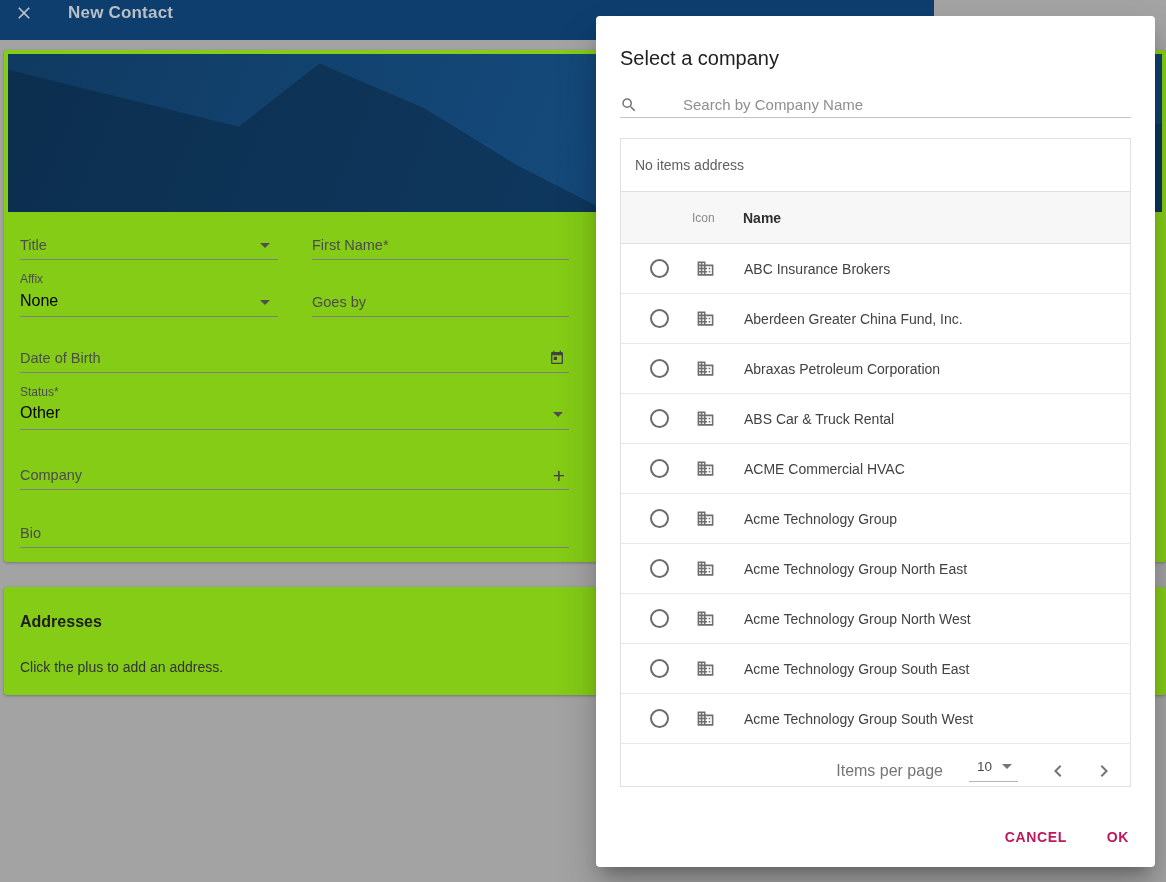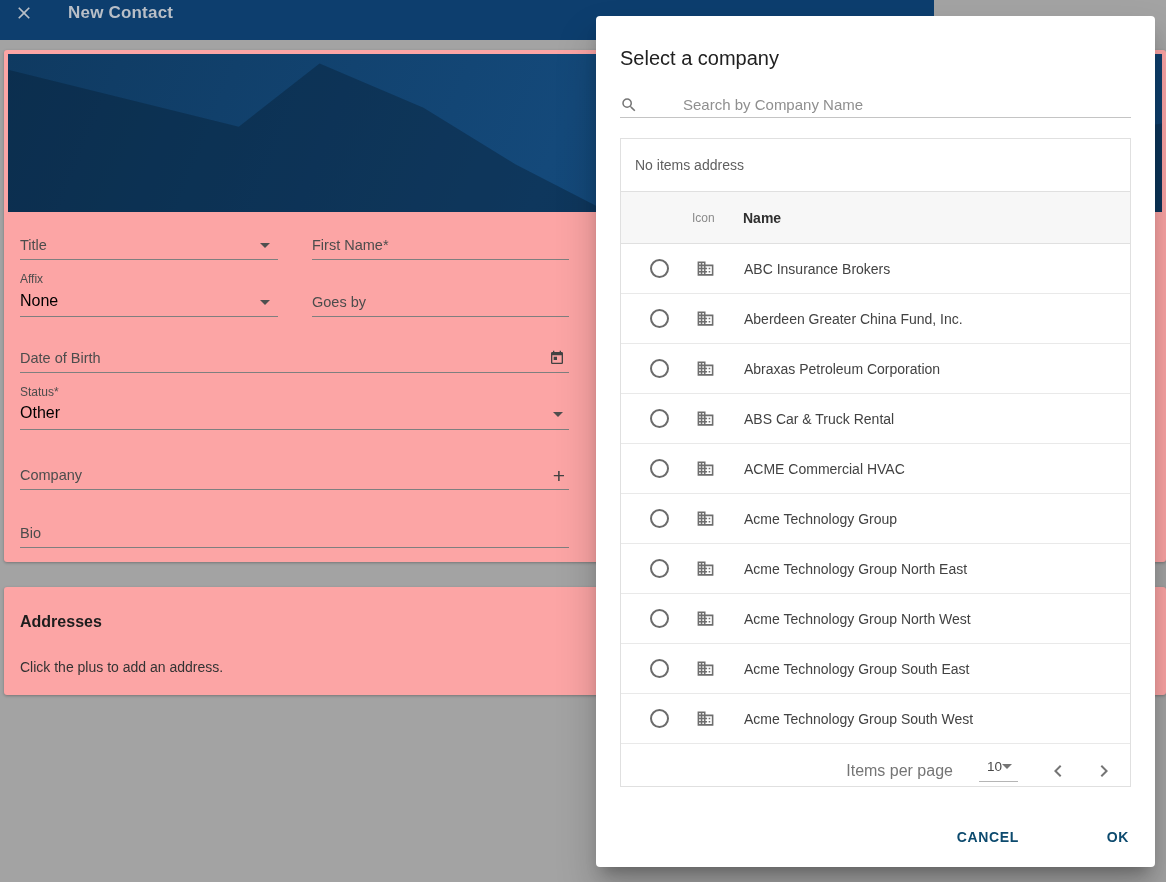--- a/index.html
+++ b/index.html
@@ -6,21 +6,21 @@
   body{width:1166px;height:882px;overflow:hidden;background:#a3a3a3;
        font-family:"Liberation Sans", sans-serif;position:relative;}
   .abs{position:absolute;box-sizing:border-box;}
 
   
   .toolbar{left:0;top:0;width:934px;height:40px;background:#0d3e6e;
            display:flex;align-items:center;padding:0 0 14px 14px;}
   .toolbar .close{width:20px;height:20px;color:#b9bfc7;cursor:pointer;flex:0 0 auto;}
   .toolbar .title{margin-left:34px;font-size:17px;font-weight:700;color:#b9bfc7;letter-spacing:.2px;}
 
-  .card{background:#fca5a5;border-radius:3px;box-shadow:0 1px 3px rgba(0,0,0,.28);}
+  .card{background:#84cc16;border-radius:3px;box-shadow:0 1px 3px rgba(0,0,0,.28);}
   .card-main{left:4px;top:50px;width:1162px;height:512px;}
   .hero{position:absolute;left:4px;top:4px;right:4px;height:158px;overflow:hidden;
         background:linear-gradient(112deg,#0f3a61 0%,#14497a 48%,#0e3f6d 100%);}
   .hero:before{content:"";position:absolute;inset:0;background:rgba(8,30,52,.42);
         clip-path:polygon(0 100%,0 10%,10% 28%,20% 46%,27% 6%,36% 34%,44% 70%,52% 100%);}
   .hero:after{content:"";position:absolute;inset:0;background:rgba(10,36,60,.38);
         clip-path:polygon(58% 100%,68% 58%,76% 72%,85% 32%,93% 52%,100% 44%,100% 100%);}
 
   .field{border-bottom:1px solid #7f7f7f;display:flex;align-items:flex-end;padding-bottom:6px;}
   .field .lab{font-size:14.5px;color:#4c4c4c;}
@@ -54,30 +54,30 @@
   .col-name{left:122px;font-size:14px;font-weight:600;color:#2f2f2f;}
 
   .row{height:49px;display:flex;align-items:center;border-bottom:1px solid #e9e9e9;cursor:pointer;}
   .radio{margin-left:29px;width:19px;height:19px;border:2px solid #6b6b6b;border-radius:50%;
          box-sizing:border-box;flex:0 0 auto;}
   .bicon{margin-left:27px;width:19px;height:19px;color:#6e6e6e;flex:0 0 auto;}
   .cname{margin-left:29px;font-size:14px;color:#424242;}
 
   .paginator{height:53px;display:flex;align-items:center;justify-content:flex-end;padding-right:14px;}
   .pp-label{font-size:16px;color:#757575;}
-  .pp-select{margin-left:26px;display:flex;align-items:center;border-bottom:1px solid #b5b5b5;
+  .pp-select{margin-left:26px;display:flex;align-items:center;gap:10px;border-bottom:1px solid #b5b5b5;
              padding:0 6px 7px 8px;cursor:pointer;}
   .pp-select .v{font-size:13.5px;color:#4a4a4a;}
   .pp-select .caret{border-top-color:#757575;}
   .chev{width:24px;height:24px;color:#757575;cursor:pointer;}
   .chev.left{margin-left:28px;} .chev.right{margin-left:22px;}
 
   .dlg-actions{position:absolute;right:24px;bottom:18px;display:flex;gap:36px;}
-  .btn{font-size:14px;font-weight:600;letter-spacing:.6px;color:#0c4a6e;cursor:pointer;
-       background:none;border:none;font-family:inherit;padding:4px 2px;margin-left:48px;}
+  .btn{font-size:14px;font-weight:600;letter-spacing:.6px;color:#be185d;cursor:pointer;
+       background:none;border:none;font-family:inherit;padding:4px 2px;}
 </style>
 </head>
 <body>
 
 <div class="abs toolbar">
   <svg class="close" viewBox="0 0 24 24" fill="currentColor">
     <path d="M19 6.41 17.59 5 12 10.59 6.41 5 5 6.41 10.59 12 5 17.59 6.41 19 12 13.41 17.59 19 19 17.59 13.41 12z"></path>
   </svg>
   <span class="title">New Contact</span>
 </div>

